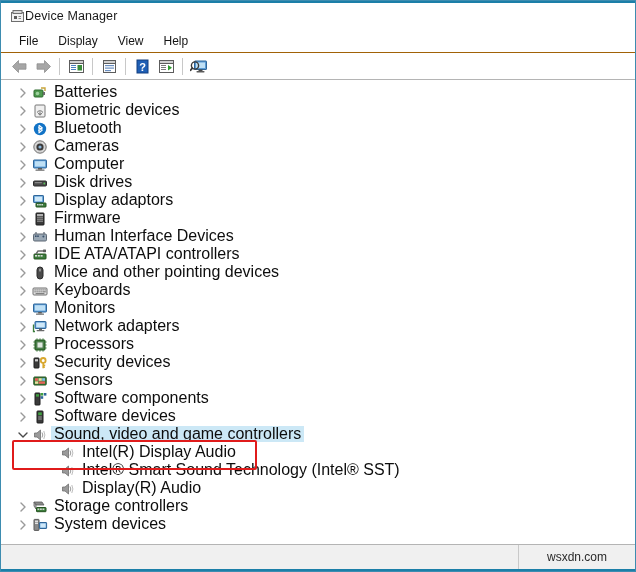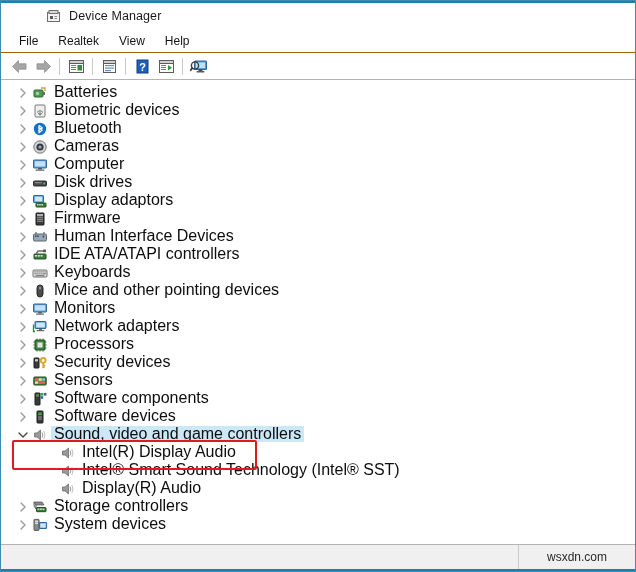--- a/index.html
+++ b/index.html
@@ -12,21 +12,21 @@
   .window{
     position:relative;width:636px;height:572px;box-sizing:border-box;
     border:1px solid #3d8cb0;background:#ffffff;
     display:flex;flex-direction:column;
   }
   .topline{height:2px;background:#1b7fa8;flex:0 0 auto;}
 
   
   .titlebar{
     height:26px;flex:0 0 auto;background:#ffffff;
-    display:flex;align-items:center;padding-left:9px;gap:8px;margin-left:36px;
+    display:flex;align-items:center;padding-left:9px;gap:0;
   }
   .title-icon{width:15px;height:15px;position:relative;flex:0 0 auto;}
   .title-text{font-size:12.5px;color:#1a1a1a;letter-spacing:.1px;}
 
   
   .menubar{
     height:23px;flex:0 0 auto;background:#ffffff;
     display:flex;align-items:center;padding-left:8px;
     border-bottom:1px solid #a16207;
   }
@@ -103,21 +103,21 @@
         <rect x="4" y="7" width="3" height="3" fill="#5a5a5a"></rect>
         <rect x="8.5" y="7" width="2.5" height="1" fill="#8a8a8a"></rect>
         <rect x="8.5" y="9" width="2.5" height="1" fill="#8a8a8a"></rect>
       </svg>
     </span>
     <span class="title-text">Device Manager</span>
   </div>
 
   <div class="menubar">
     <div class="menu-item">File</div>
-    <div class="menu-item">Realtek</div>
+    <div class="menu-item">Display</div>
     <div class="menu-item">View</div>
     <div class="menu-item">Help</div>
   </div>
 
   <div class="toolbar">
 
     <div class="tb-btn">
       <svg width="17" height="15" viewBox="0 0 17 15">
         <path d="M7.5 1.5 L1.5 7.5 L7.5 13.5 L7.5 10.2 L15 10.2 L15 4.8 L7.5 4.8 Z" fill="#a6a6a6" stroke="#8f8f8f" stroke-width="0.8" stroke-linejoin="round"></path>
       </svg>
@@ -344,20 +344,34 @@
             <svg width="16" height="16" viewBox="0 0 16 16">
               <rect x="2" y="7" width="12" height="5" rx="0.6" fill="#3c7d3c" stroke="#24521f"></rect>
               <rect x="3" y="8" width="2" height="1.6" fill="#dcdcdc"></rect>
               <rect x="5.8" y="8" width="2" height="1.6" fill="#dcdcdc"></rect>
               <rect x="8.6" y="8" width="2" height="1.6" fill="#dcdcdc"></rect>
               <path d="M4 7 L6 4 L13 4" stroke="#6a6a6a" stroke-width="1.4" fill="none"></path>
               <rect x="11" y="2.6" width="3" height="2.6" rx="0.4" fill="#5a5a5a"></rect>
             </svg>
           </span>
           <span class="lbl">IDE ATA/ATAPI controllers</span>
+        </div>
+        <div class="row lvl0">
+          <span class="chev">
+            <svg width="8" height="10" viewBox="0 0 8 10">
+              <path d="M2 1 L6 5 L2 9" stroke="#9a9a9a" stroke-width="1.4" fill="none" stroke-linecap="round" stroke-linejoin="round"></path>
+            </svg>
+          </span>
+          <span class="ico">
+            <svg width="16" height="16" viewBox="0 0 16 16">
+              <rect x="5" y="2" width="6" height="12" rx="3" fill="#4a4a4a" stroke="#2b2b2b"></rect>
+              <rect x="7.5" y="3.6" width="1" height="3" rx="0.5" fill="#d8d8d8"></rect>
+            </svg>
+          </span>
+          <span class="lbl">Mice and other pointing devices</span>
         </div>
         <div class="row lvl0">
           <span class="chev">
             <svg width="8" height="10" viewBox="0 0 8 10">
               <path d="M2 1 L6 5 L2 9" stroke="#9a9a9a" stroke-width="1.4" fill="none" stroke-linecap="round" stroke-linejoin="round"></path>
             </svg>
           </span>
           <span class="ico">
             <svg width="16" height="16" viewBox="0 0 16 16">
               <rect x="1" y="5" width="14" height="7" rx="1" fill="#e2e2e2" stroke="#707070"></rect>
@@ -378,34 +392,20 @@
           <span class="lbl">Keyboards</span>
         </div>
         <div class="row lvl0">
           <span class="chev">
             <svg width="8" height="10" viewBox="0 0 8 10">
               <path d="M2 1 L6 5 L2 9" stroke="#9a9a9a" stroke-width="1.4" fill="none" stroke-linecap="round" stroke-linejoin="round"></path>
             </svg>
           </span>
           <span class="ico">
             <svg width="16" height="16" viewBox="0 0 16 16">
-              <rect x="5" y="2" width="6" height="12" rx="3" fill="#4a4a4a" stroke="#2b2b2b"></rect>
-              <rect x="7.5" y="3.6" width="1" height="3" rx="0.5" fill="#d8d8d8"></rect>
-            </svg>
-          </span>
-          <span class="lbl">Mice and other pointing devices</span>
-        </div>
-        <div class="row lvl0">
-          <span class="chev">
-            <svg width="8" height="10" viewBox="0 0 8 10">
-              <path d="M2 1 L6 5 L2 9" stroke="#9a9a9a" stroke-width="1.4" fill="none" stroke-linecap="round" stroke-linejoin="round"></path>
-            </svg>
-          </span>
-          <span class="ico">
-            <svg width="16" height="16" viewBox="0 0 16 16">
               <rect x="1.5" y="3" width="13" height="8" rx="0.6" fill="#5b9bd5" stroke="#2f6699"></rect>
               <rect x="2.8" y="4.2" width="10.4" height="5.4" fill="#bfe0f5"></rect>
               <rect x="6.2" y="11" width="3.6" height="1.5" fill="#5a5a5a"></rect>
               <rect x="4" y="12.5" width="8" height="1.3" rx="0.4" fill="#6a6a6a"></rect>
             </svg>
           </span>
           <span class="lbl">Monitors</span>
         </div>
         <div class="row lvl0">
           <span class="chev">

